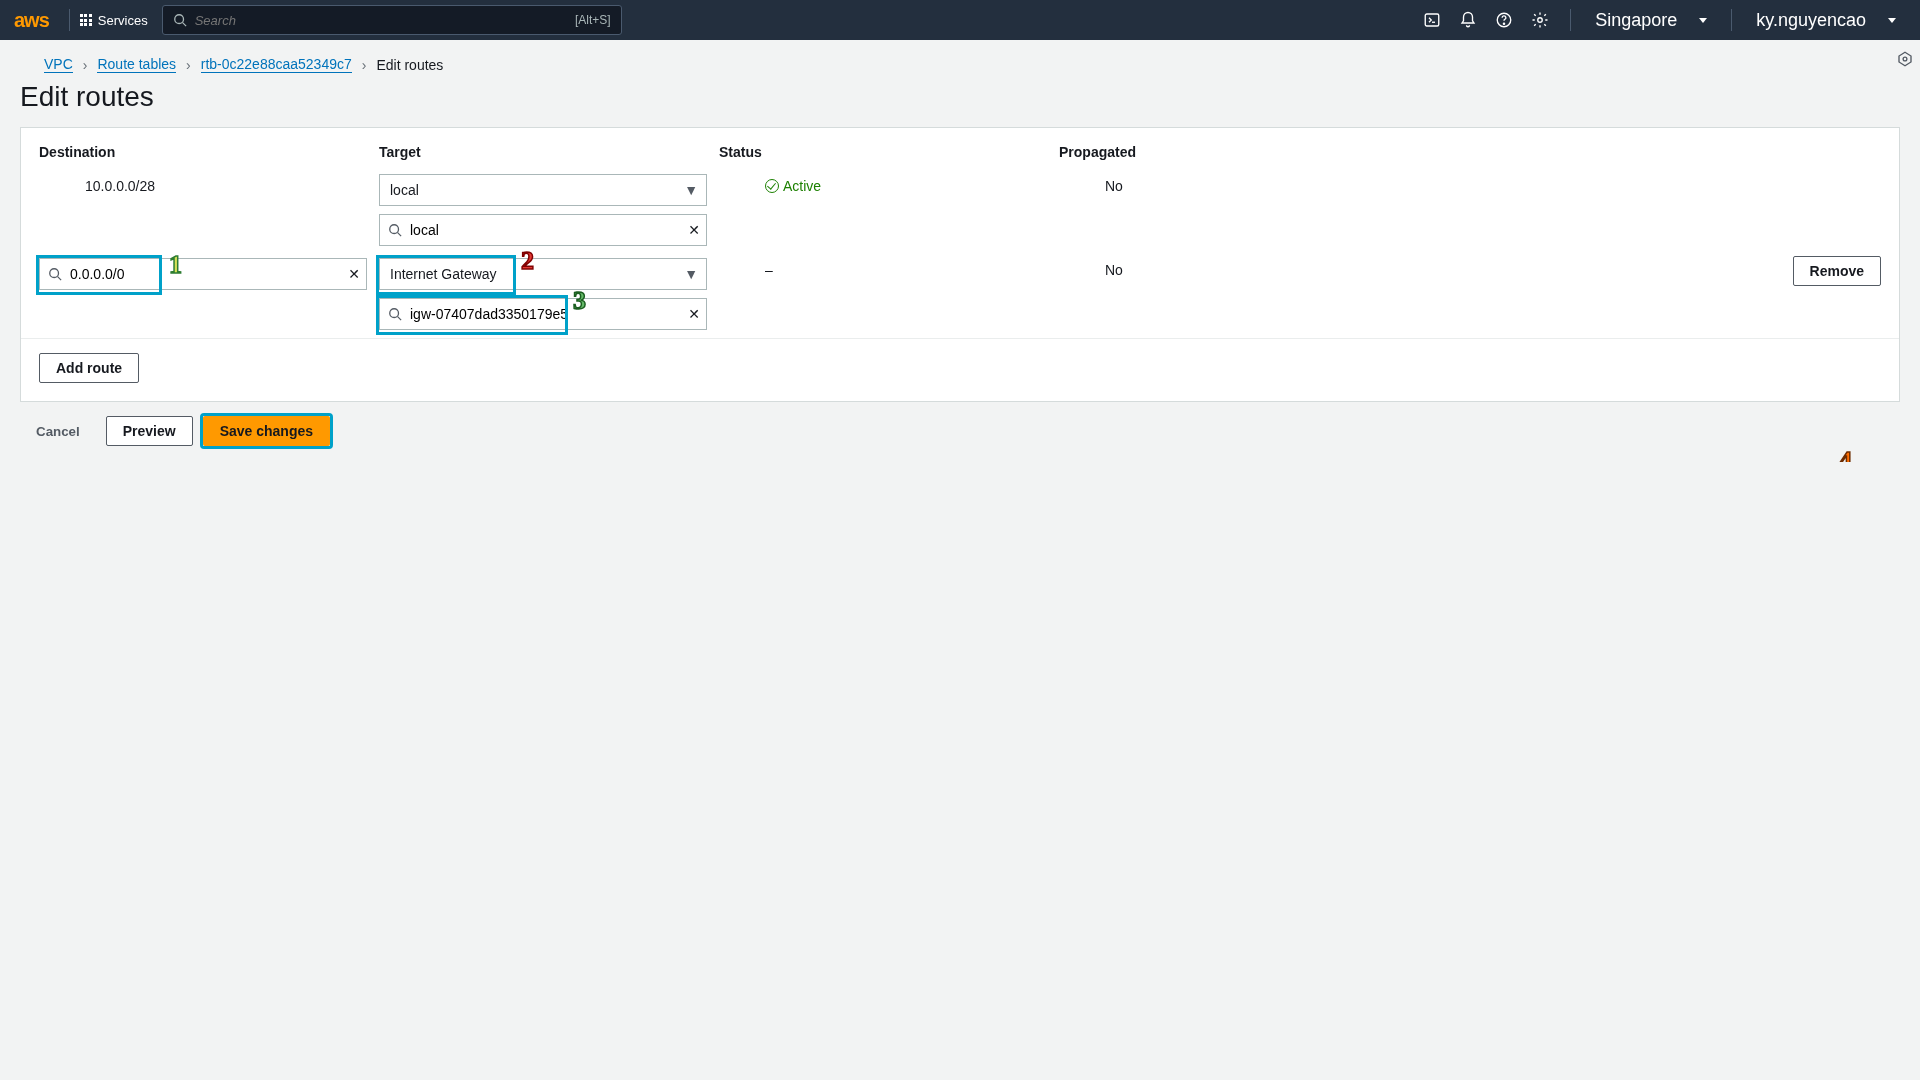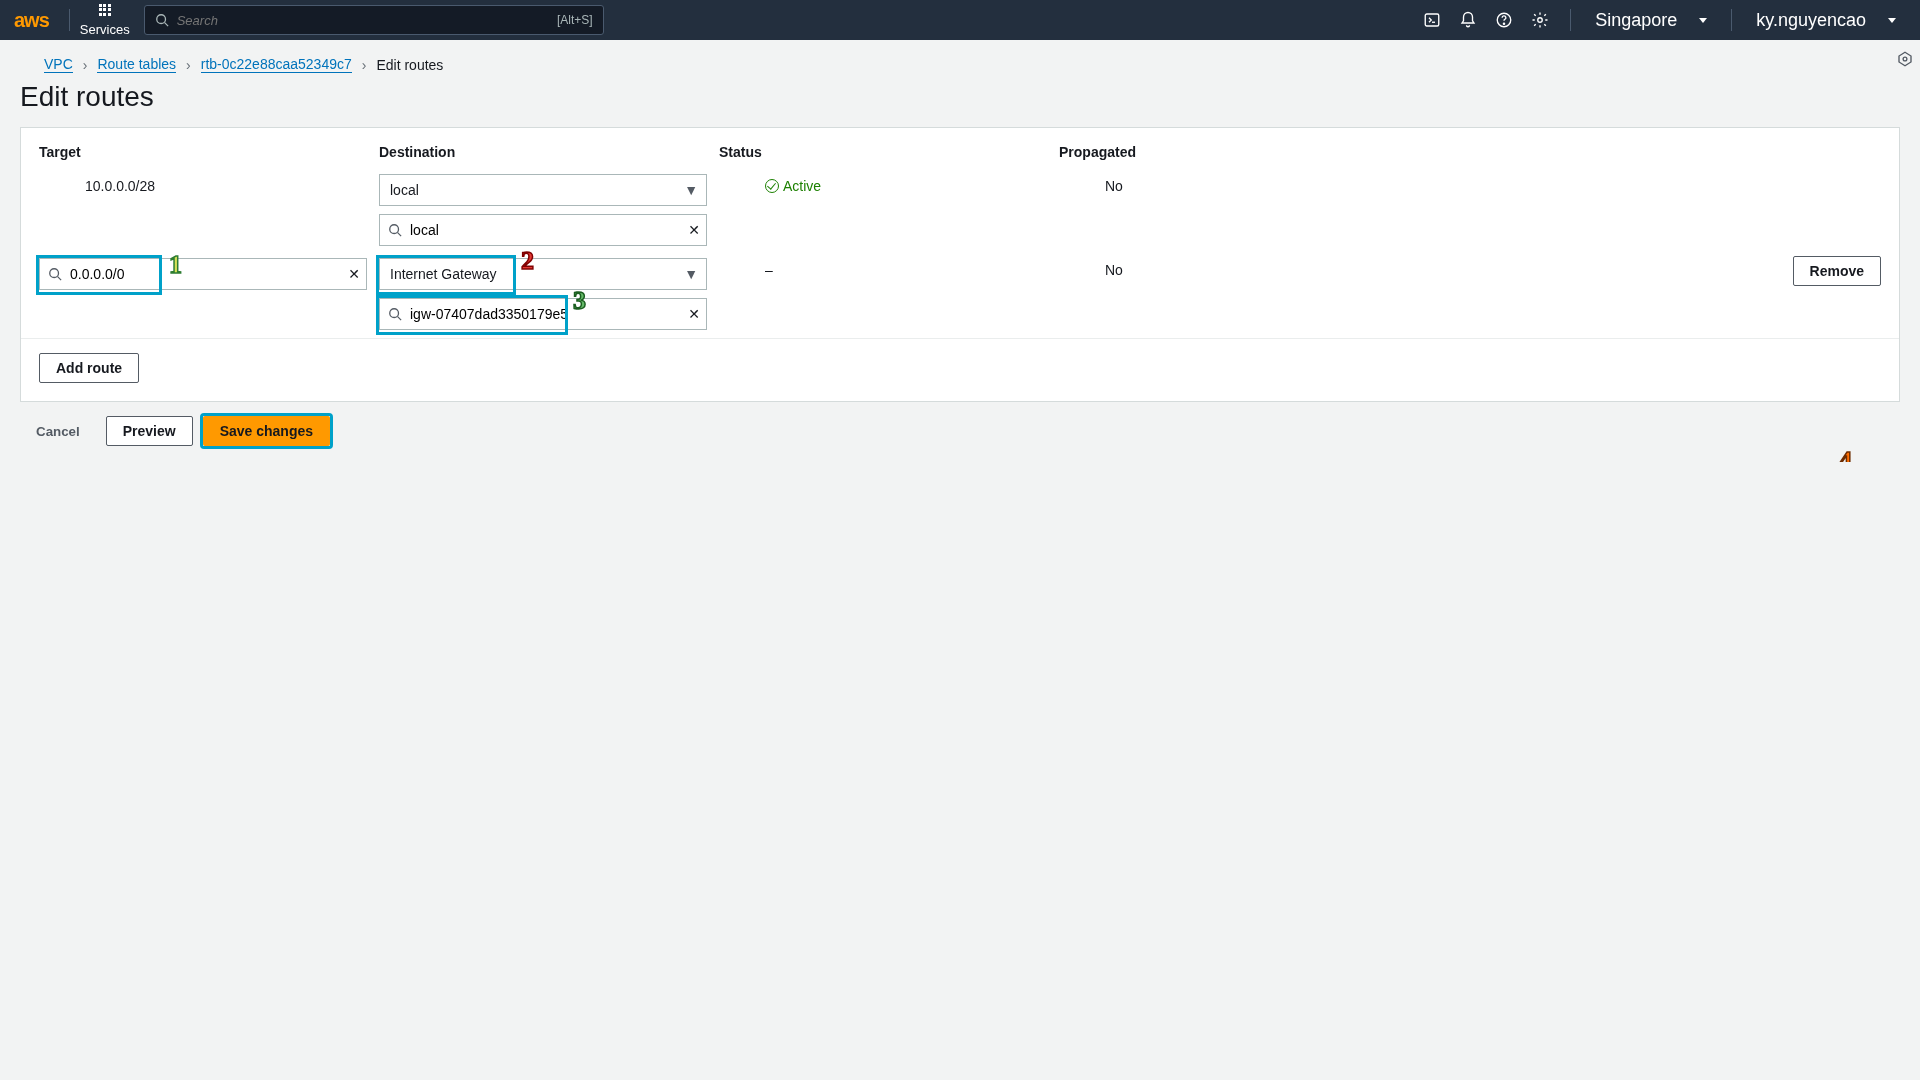--- a/index.html
+++ b/index.html
@@ -1,20 +1,20 @@
 <!DOCTYPE html>
 <html><head>
 <meta charset="utf-8">
 <style>
 * { box-sizing: border-box; margin: 0; padding: 0; }
 body { font-family: "Amazon Ember", "Helvetica Neue", Arial, sans-serif; font-size: 14px; background: #f2f3f3; color: #16191f; }
 .topnav { background: #232f3e; height: 40px; display: flex; align-items: center; padding: 0 14px; color: #fff; }
 .logo { color: #ff9900; font-weight: bold; font-size: 20px; margin-right: 10px; letter-spacing: -1px; }
 .nav-sep { width:1px; height:22px; background:#4a5a6e; margin:0 10px; }
-.services-btn { display:flex; align-items:center; gap:6px; cursor:pointer; font-size:13px;flex-direction:column; }
+.services-btn { display:flex; align-items:center; gap:6px; cursor:pointer; font-size:13px; }
 .grid-icon { display:inline-grid; grid-template-columns:repeat(3,3px); grid-template-rows:repeat(3,3px); gap:1.5px; }
 .grid-icon span { background:#fff; width:3px; height:3px; }
 .search-wrap { margin-left:14px; background:#141b26; border:1px solid #4a5a6e; border-radius:3px; height:30px; width:460px; display:flex; align-items:center; padding:0 10px; color:#aab7b8; }
 .search-wrap input { background:transparent; border:none; outline:none; color:#fff; flex:1; font-style:italic; font-size:13px; margin-left:8px; }
 .search-hint { color:#aab7b8; font-size:12px; }
 .nav-right { margin-left:auto; display:flex; align-items:center; gap:4px; }
 .nav-icon { width:32px; height:32px; display:flex; align-items:center; justify-content:center; cursor:pointer; }
 .nav-text { padding:0 10px; font-size:18px; cursor:pointer; display:flex; align-items:center; gap:22px; }
 .caret-down { width:0; height:0; border-left:4px solid transparent; border-right:4px solid transparent; border-top:5px solid #fff; }
 .page-wrap { position:relative; padding: 16px 20px; }
@@ -142,22 +142,22 @@
     <a href="#">rtb-0c22e88caa52349c7</a>
     <span class="bc-sep">›</span>
     <span>Edit routes</span>
   </div>
 
   <h1 class="page-title">Edit routes</h1>
 
   <div class="panel">
     <div class="routes-grid">
 
+      <div class="col-head">Destination</div>
       <div class="col-head">Target</div>
-      <div class="col-head">Destination</div>
       <div class="col-head">Status</div>
       <div class="col-head">Propagated</div>
       <div class="col-head"></div>
 
       <div class="row-cell txt">
         <span>10.0.0.0/28</span>
       </div>
       <div class="row-cell">
         <div class="select-like">
           <span>local</span>

